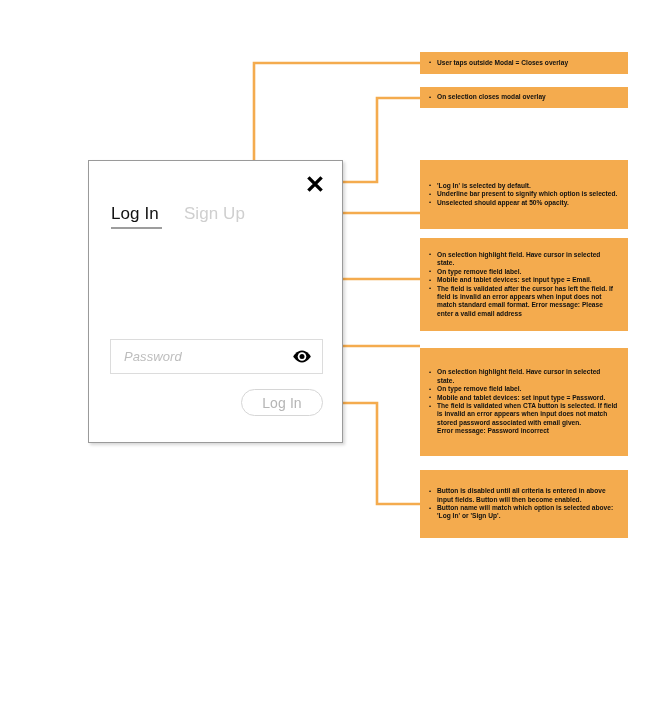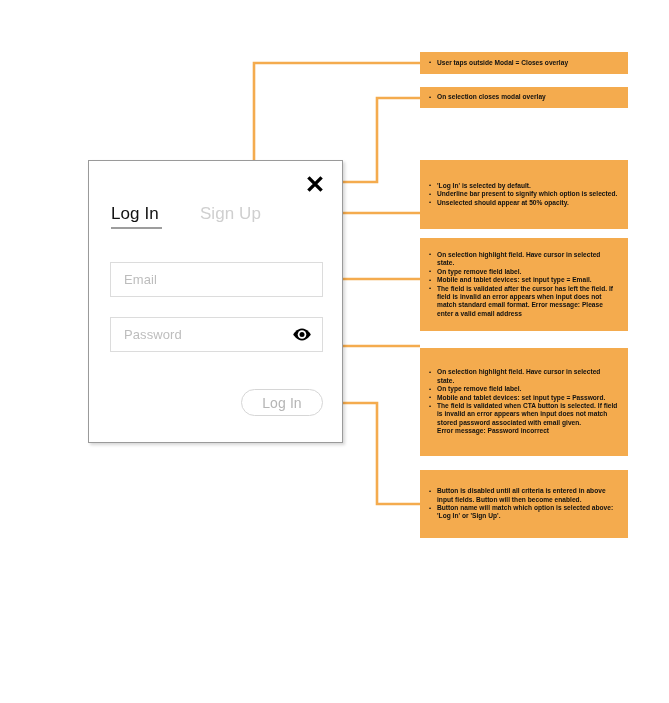--- a/index.html
+++ b/index.html
@@ -75,38 +75,38 @@
     padding-bottom: 3px;
     white-space: nowrap;
   }
   .tab.selected {
     color: #111111;
     border-bottom: 2.5px solid #9d9d9d;
     padding-right: 3px;
   }
   .tab.unselected {
     color: #cfcfcf;
-    margin-left: 38px;
+    margin-left: 22px;
     border-bottom: 2.5px solid transparent;
   }
 
   .field {
     position: absolute;
     left: 21px;
     width: 213px;
     height: 35px;
     border: 1px solid #dcdcdc;
     background: #ffffff;
     box-sizing: border-box;
     display: flex;
     align-items: center;
     cursor: text;
   }
   #field-email    { top: 101px; }
-  #field-password { top: 156px; }
+  #field-password { top: 178px; font-style: italic; }
   .field-placeholder {
     font-size: 13px;
     color: #bdbdbd;
     padding-left: 13px;
     letter-spacing: 0.1px;
     user-select: none;
   }
   #eye-toggle {
     position: absolute;
     right: 10px;
@@ -219,23 +219,20 @@
       <svg width="20" height="20" viewBox="0 0 20 20">
         <path d="M3.4 3.4 L16.6 16.6 M16.6 3.4 L3.4 16.6" stroke="#000000" stroke-width="3.4" stroke-linecap="butt"></path>
       </svg>
     </div>
 
     <div id="tabs">
       <div class="tab selected">Log In</div>
       <div class="tab unselected">Sign Up</div>
     </div>
 
-    <div class="field" id="field-email">
-      <span class="field-placeholder">Email</span>
-    </div>
 
     <div class="field" id="field-password">
       <span class="field-placeholder">Password</span>
       <span id="eye-toggle">
         <svg width="20" height="13" viewBox="0 0 20 13">
           <path d="M10 0.6 C4.6 0.6 1.2 6.5 1.2 6.5 C1.2 6.5 4.6 12.4 10 12.4 C15.4 12.4 18.8 6.5 18.8 6.5 C18.8 6.5 15.4 0.6 10 0.6 Z" fill="#000000"></path>
           <circle cx="10" cy="6.5" r="4.3" fill="#ffffff"></circle>
           <circle cx="10" cy="6.5" r="2.5" fill="#000000"></circle>
         </svg>
       </span>

